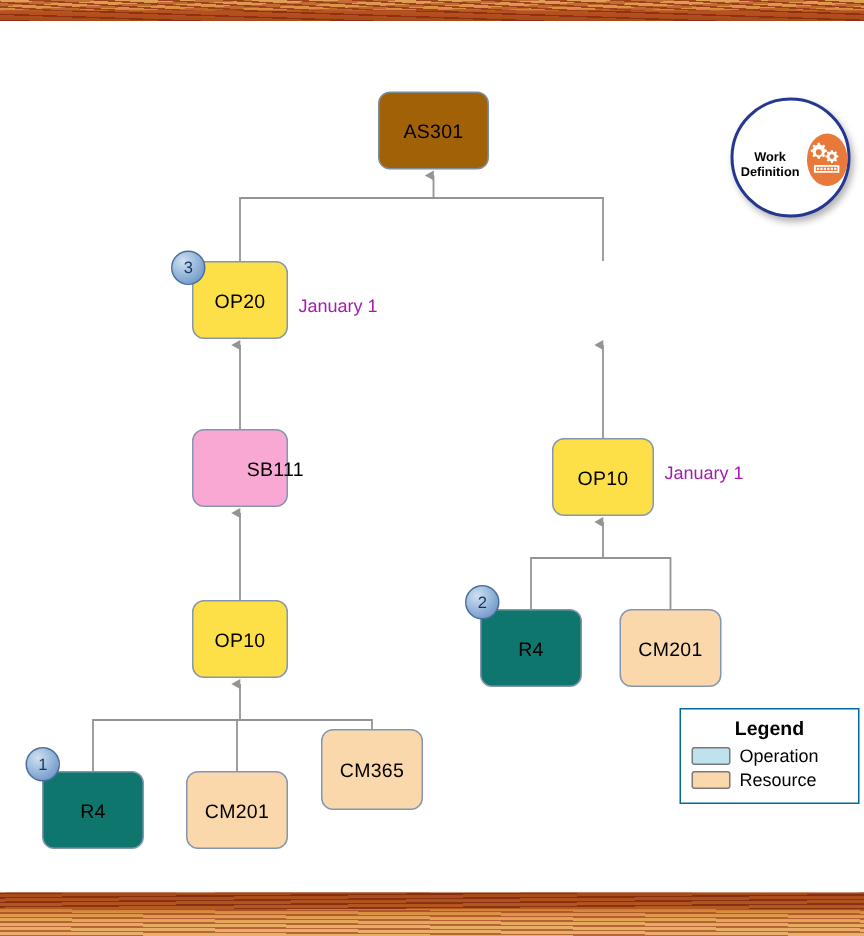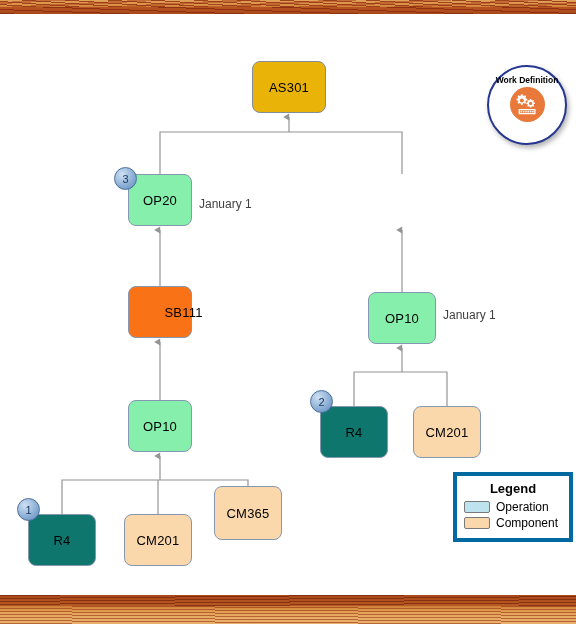--- a/index.html
+++ b/index.html
@@ -88,23 +88,23 @@
     box-sizing: border-box;
     border: 1px solid #8497b0;
     border-radius: 8px;
     display: flex;
     align-items: center;
     justify-content: center;
     font-size: 13px;
     color: #000000;
     letter-spacing: 0.2px;
   }
-  .node.assembly    { background: #eab308; border-color: #7f8c99; }
-  .node.subassembly { background: #f97316; padding-left: 47px; }
-  .node.operation   { background: #86efac; }
+  .node.assembly    { background: #a16207; border-color: #7f8c99; }
+  .node.subassembly { background: #f9a8d4; padding-left: 47px; }
+  .node.operation   { background: #fde047; }
   .node.resource    { background: #0f766e; }
   .node.component   { background: #fad8ab; }
 
   
   .badge {
     position: absolute;
     width: 21px;
     height: 21px;
     border-radius: 50%;
     background: radial-gradient(circle at 34% 30%, #cfe0f2 0%, #9dbcdd 42%, #5c87bd 100%);
@@ -113,38 +113,38 @@
     align-items: center;
     justify-content: center;
     font-size: 11px;
     color: #17365d;
   }
 
   
   .annotation {
     position: absolute;
     font-size: 12px;
-    color: #404040;
+    color: #a21caf;
     line-height: 15px;
     white-space: pre-line;
   }
 
   
   #work-def-badge {
     position: absolute;
     left: 487px;
     top: 51px;
     width: 76px;
     height: 76px;
     border-radius: 50%;
     background: #ffffff;
     border: 2px solid #25378f;
     box-shadow: 2px 3px 5px rgba(0,0,0,0.30);
     display: flex;
-    flex-direction: column;
+    flex-direction: row;
     align-items: center;
   }
   #work-def-title {
     margin-top: 8px;
     font-size: 8.5px;
     font-weight: bold;
     color: #000000;
     line-height: 10px;
     text-align: center;
   }
@@ -160,21 +160,21 @@
   }
 
   
   #legend {
     position: absolute;
     left: 453px;
     top: 458px;
     width: 120px;
     box-sizing: border-box;
     background: #ffffff;
-    border: 4px solid #0369a1;
+    border: 1px solid #0369a1;
     padding: 5px 7px 7px 7px;
   }
   #legend-title {
     text-align: center;
     font-size: 13px;
     font-weight: bold;
     color: #000000;
     margin-bottom: 3px;
   }
   .legend-row {
@@ -312,17 +312,17 @@
 
 
     <div class="legend-row">
       <span class="legend-swatch" style="background:#bfe2ef;"></span>
       <span class="legend-label">Operation</span>
     </div>
 
 
     <div class="legend-row">
       <span class="legend-swatch" style="background:#fad8ab;"></span>
-      <span class="legend-label">Component</span>
+      <span class="legend-label">Resource</span>
     </div>
   </div>
 
 </div>
 
 </body></html>

